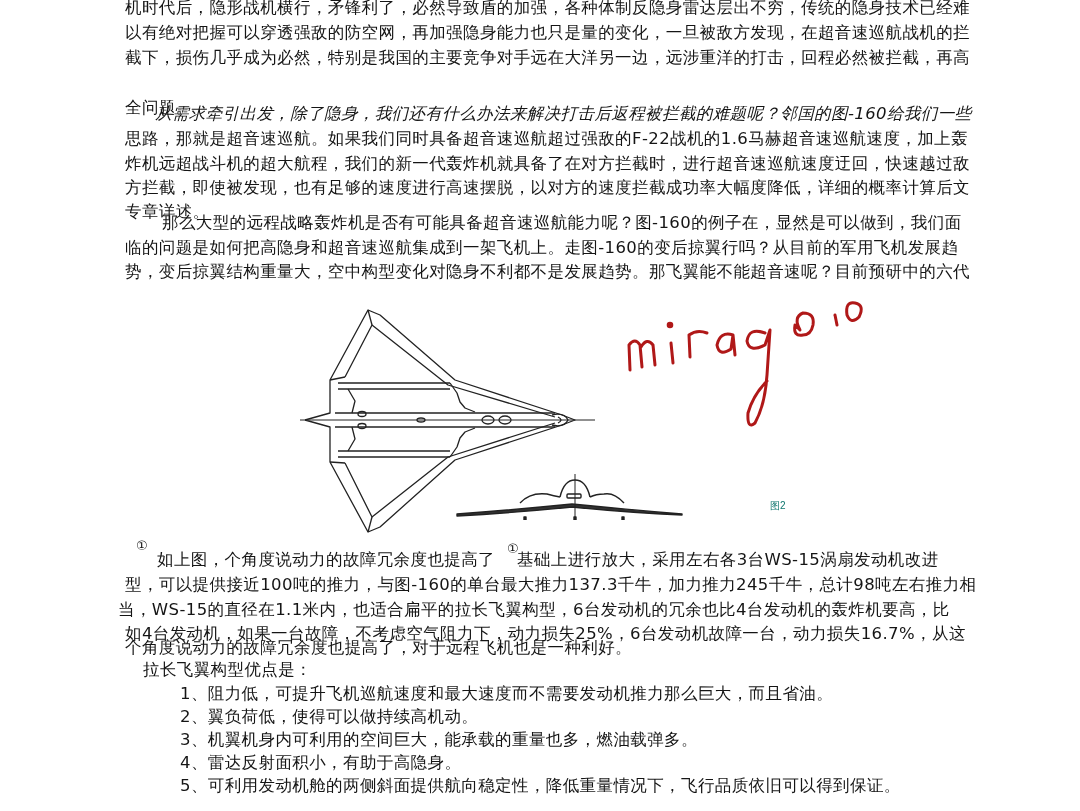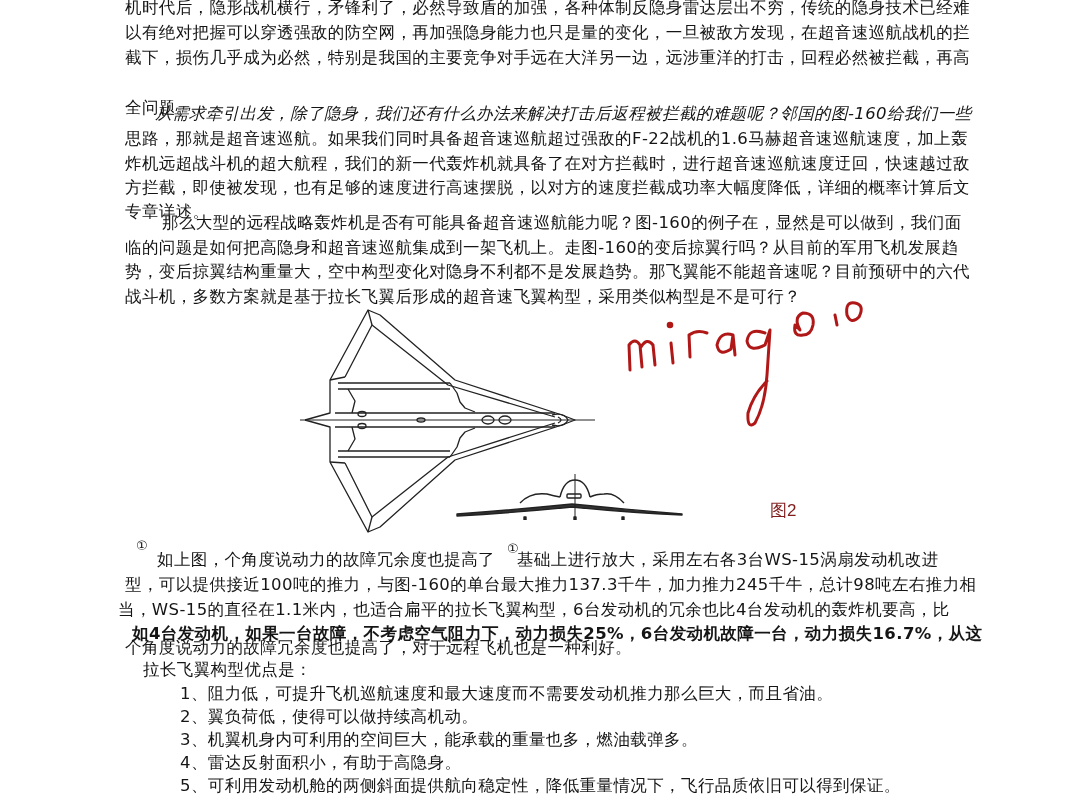--- a/index.html
+++ b/index.html
@@ -12,21 +12,21 @@
   .page { position: absolute; left: 0; top: 0; width: 1080px; height: 811px; }
   .line {
     position: absolute; white-space: nowrap;
     font-size: 16.5px; line-height: 22px; letter-spacing: 0.4px;
     color: #151515;
   }
   .marker {
     position: absolute; font-size: 13px; line-height: 14px; color: #111;
   }
   .caption {
-    position: absolute; font-size: 17px; color: #7f1d1d;
+    position: absolute; font-size: 10px; color: #0f766e;
     font-family: "Liberation Sans", sans-serif;
   }
   .figure { position: absolute; }
   .signature { position: absolute; }
 </style>
 </head>
 <body>
 
 <div class="page">
 
@@ -38,21 +38,20 @@
   <div class="line" style="left:155px; top:103px;font-style:italic;">从需求牵引出发，除了隐身，我们还有什么办法来解决打击后返程被拦截的难题呢？邻国的图-160给我们一些</div>
   <div class="line" style="left:125px; top:128px;">思路，那就是超音速巡航。如果我们同时具备超音速巡航超过强敌的F-22战机的1.6马赫超音速巡航速度，加上轰</div>
   <div class="line" style="left:125px; top:153px;">炸机远超战斗机的超大航程，我们的新一代轰炸机就具备了在对方拦截时，进行超音速巡航速度迂回，快速越过敌</div>
   <div class="line" style="left:125px; top:177px;">方拦截，即使被发现，也有足够的速度进行高速摆脱，以对方的速度拦截成功率大幅度降低，详细的概率计算后文</div>
 
   <div class="line" style="left:125px; top:201px;">专章详述。</div>
 
   <div class="line" style="left:162px; top:212px;">那么大型的远程战略轰炸机是否有可能具备超音速巡航能力呢？图-160的例子在，显然是可以做到，我们面</div>
   <div class="line" style="left:125px; top:237px;">临的问题是如何把高隐身和超音速巡航集成到一架飞机上。走图-160的变后掠翼行吗？从目前的军用飞机发展趋</div>
   <div class="line" style="left:125px; top:261px;">势，变后掠翼结构重量大，空中构型变化对隐身不利都不是发展趋势。那飞翼能不能超音速呢？目前预研中的六代</div>
-  <div class="line" style="left:125px; top:286px;">战斗机，多数方案就是基于拉长飞翼后形成的超音速飞翼构型，采用类似构型是不是可行？</div>
 
   <svg class="figure" style="left:300px; top:305px;" width="300" height="230" viewBox="0 0 300 230" fill="none" stroke="#222" stroke-width="1.3" stroke-linejoin="round">
 
     <polyline points="5,115 30,108 30,75 68,5 80,10 155,75 262,110 275,115 262,120 155,155 80,222 68,227 30,157 30,122 5,115"></polyline>
 
     <polyline points="45,72 72,20 148,80 255,112"></polyline>
     <polyline points="45,158 72,212 148,152 255,118"></polyline>
 
     <line x1="30" y1="75" x2="45" y2="72"></line>
     <line x1="68" y1="5" x2="72" y2="20"></line>
@@ -116,21 +115,21 @@
     <path d="M240,8 Q230,6 232,20 Q236,30 244,22 Q250,10 240,8"></path>
   </svg>
 
   <div class="marker" style="left:136px; top:539px;">①</div>
   <div class="marker" style="left:507px; top:542px;">①</div>
 
   <div class="line" style="left:157px; top:549px;">如上图，个角度说动力的故障冗余度也提高了</div>
   <div class="line" style="left:517px; top:549px;">基础上进行放大，采用左右各3台WS-15涡扇发动机改进</div>
   <div class="line" style="left:125px; top:574px;">型，可以提供接近100吨的推力，与图-160的单台最大推力137.3千牛，加力推力245千牛，总计98吨左右推力相</div>
   <div class="line" style="left:118px; top:599px;">当，WS-15的直径在1.1米内，也适合扁平的拉长飞翼构型，6台发动机的冗余也比4台发动机的轰炸机要高，比</div>
-  <div class="line" style="left:132px; top:623px;font-weight:bold;">如4台发动机，如果一台故障，不考虑空气阻力下，动力损失25%，6台发动机故障一台，动力损失16.7%，从这</div>
+  <div class="line" style="left:125px; top:623px;">如4台发动机，如果一台故障，不考虑空气阻力下，动力损失25%，6台发动机故障一台，动力损失16.7%，从这</div>
   <div class="line" style="left:125px; top:637px;">个角度说动力的故障冗余度也提高了，对于远程飞机也是一种利好。</div>
 
   <div class="line" style="left:143px; top:659px;">拉长飞翼构型优点是：</div>
   <div class="line" style="left:180px; top:683px;">1、阻力低，可提升飞机巡航速度和最大速度而不需要发动机推力那么巨大，而且省油。</div>
   <div class="line" style="left:180px; top:706px;">2、翼负荷低，使得可以做持续高机动。</div>
   <div class="line" style="left:180px; top:729px;">3、机翼机身内可利用的空间巨大，能承载的重量也多，燃油载弹多。</div>
   <div class="line" style="left:180px; top:752px;">4、雷达反射面积小，有助于高隐身。</div>
   <div class="line" style="left:180px; top:775px;">5、可利用发动机舱的两侧斜面提供航向稳定性，降低重量情况下，飞行品质依旧可以得到保证。</div>
 </div>
 

